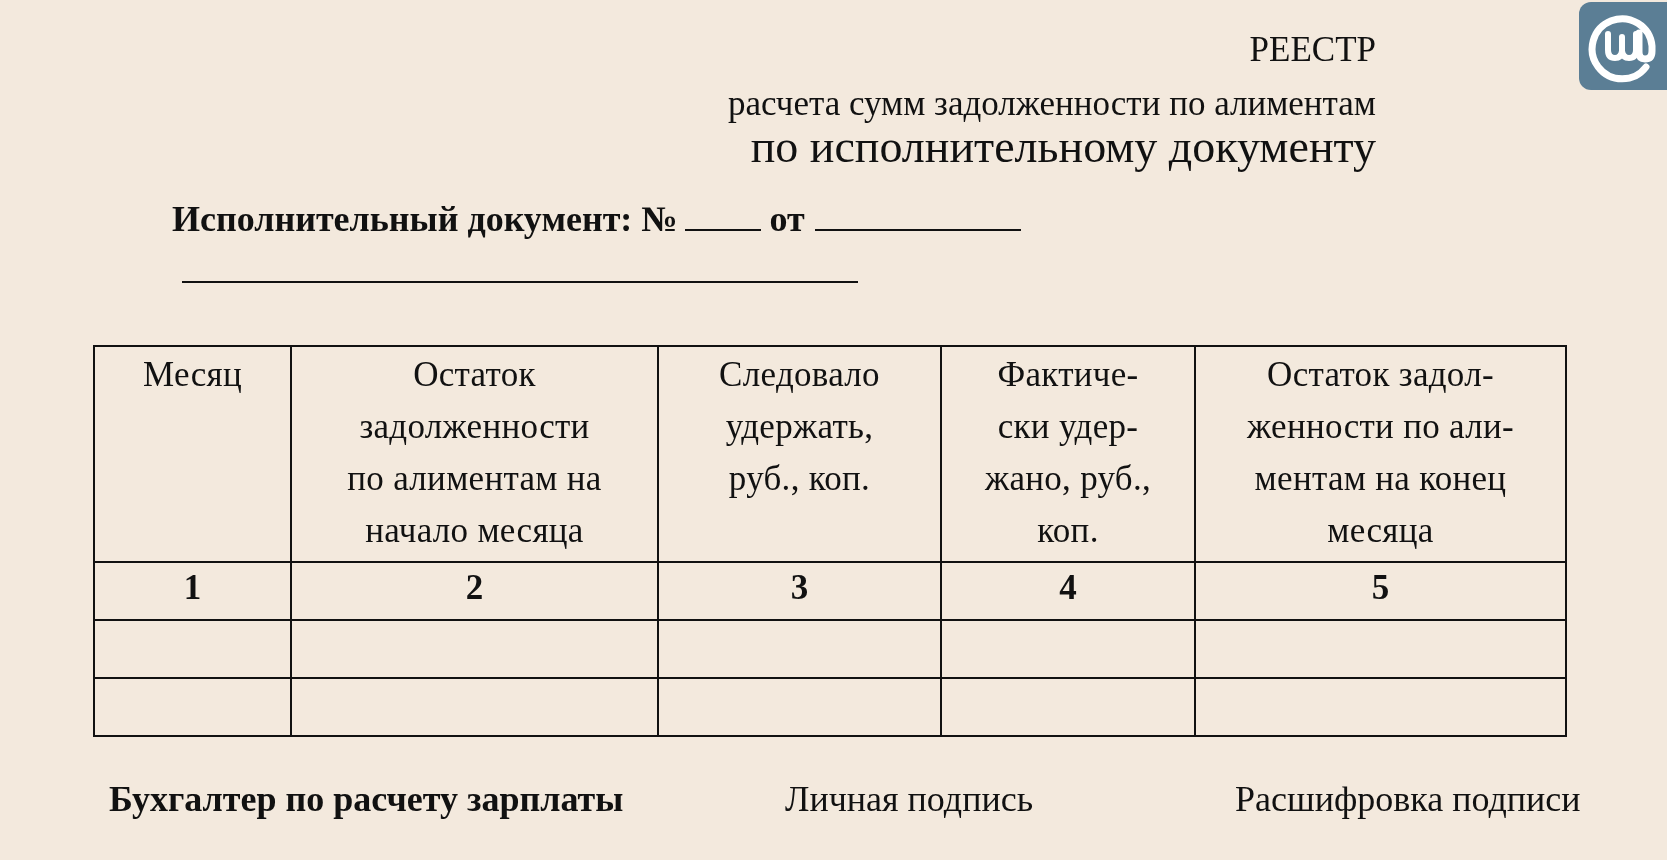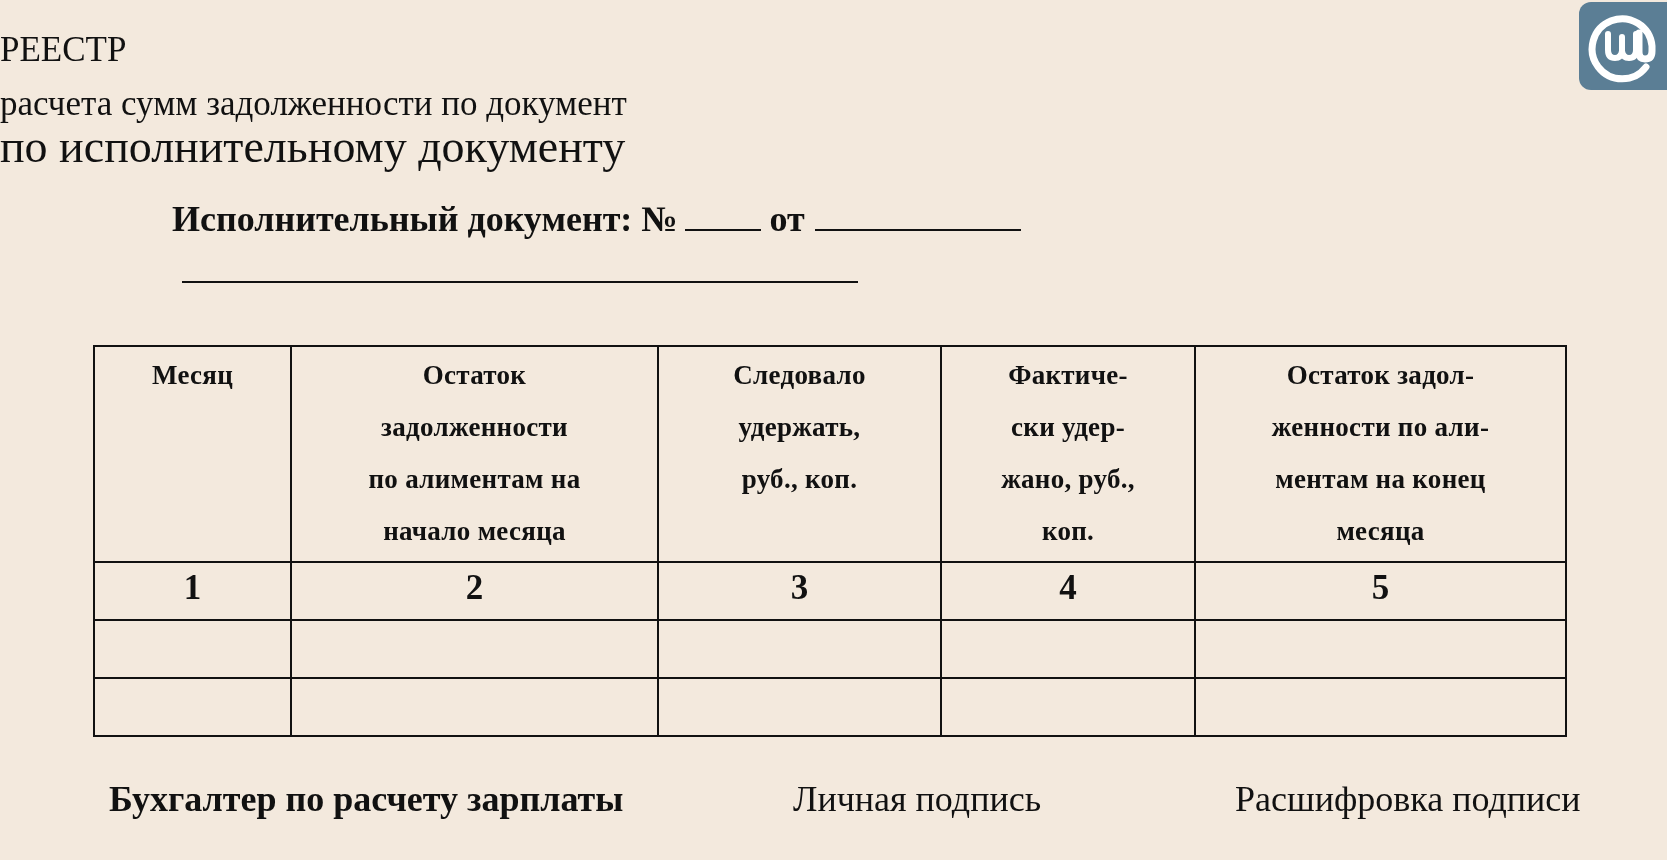--- a/index.html
+++ b/index.html
@@ -25,21 +25,21 @@
       border-radius: 12px 0 0 12px;
       display: flex;
       align-items: center;
       justify-content: center;
     }
     .logo svg { display: block; }
     .title-block {
       position: absolute;
       left: 0;
       width: 1376px;
-      text-align: left;
+      text-align: right;
     }
     .t1 { top: 30px; font-size: 35px; }
     .t2 { top: 84px; font-size: 35px; }
     .t3 { top: 120px; font-size: 46px; }
     .field-line {
       position: absolute;
       left: 172px;
       font-size: 36px;
       white-space: nowrap;
       font-weight: bold;
@@ -63,22 +63,22 @@
       width: 1472px;
       border-collapse: collapse;
       table-layout: fixed;
     }
     table.registry th, table.registry td {
       border: 2.5px solid #111;
       text-align: center;
       padding: 0;
     }
     table.registry th {
-      font-weight: bold;
-      font-size: 27px;
+      font-weight: normal;
+      font-size: 35px;
       line-height: 52px;
       vertical-align: top;
       height: 212px;
       padding-top: 2px;
       letter-spacing: 0.3px;
     }
     table.registry td.num {
       font-weight: bold;
       font-size: 35px;
       height: 56px;
@@ -94,35 +94,35 @@
       left: 0;
       width: 1667px;
       font-size: 36px;
       white-space: nowrap;
     }
     .sig {
       position: absolute;
       top: 0;
     }
     .sig1 { left: 109px; font-weight: bold; }
-    .sig2 { left: 785px; margin-left: 8px; }
+    .sig2 { left: 785px; }
     .sig3 { left: 1214px; margin-left: 21px; }
   </style>
 </head>
 <body>
 
 <div class="logo">
   <svg width="74" height="74" viewBox="0 0 74 74">
     <path d="M60 58 A30 30 0 1 1 66 37 L66 42 Q66 50 59 50 Q53 50 53 43 L53 24" fill="none" stroke="#ffffff" stroke-width="7" stroke-linecap="round"></path>
     <path d="M22 25 L22 41 Q22 49 29 49 Q35 49 36 42 L36 28 M36 42 Q37 49 43 49 Q50 49 50 41 L50 25" fill="none" stroke="#ffffff" stroke-width="6" stroke-linecap="round" stroke-linejoin="round"></path>
   </svg>
 </div>
 
 <div class="title-block t1">РЕЕСТР</div>
-<div class="title-block t2">расчета сумм задолженности по документ</div>
+<div class="title-block t2">расчета сумм задолженности по алиментам</div>
 <div class="title-block t3">по исполнительному документу</div>
 
 <div class="field-line f1">
   <span>Исполнительный документ: №</span><span class="blank b-num"></span><span>от</span><span class="blank b-date"></span>
 </div>
 
 <div class="field-line f2">
   <span class="blank b-debtor"></span>
 </div>
 

